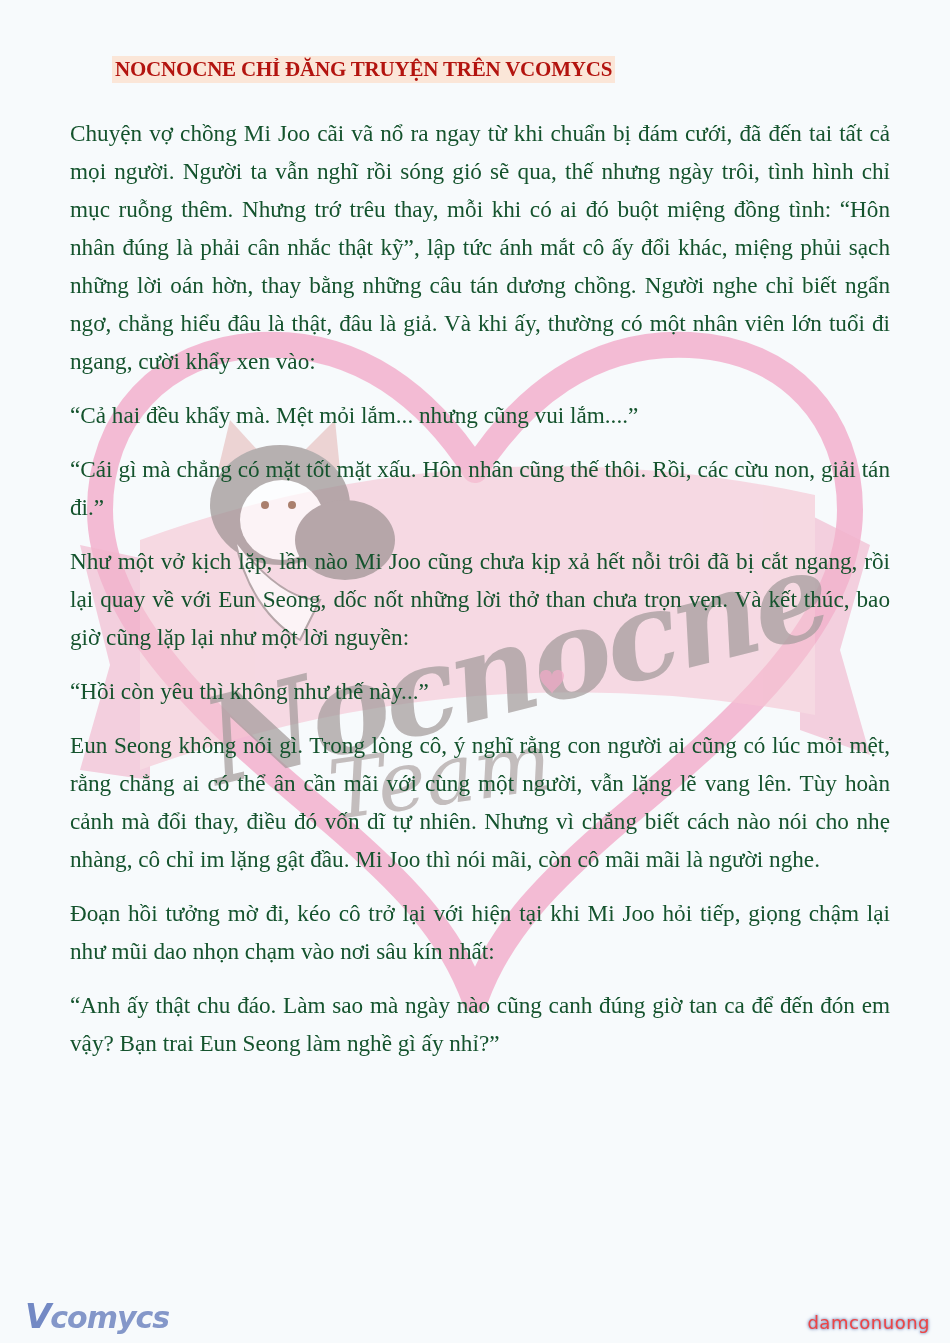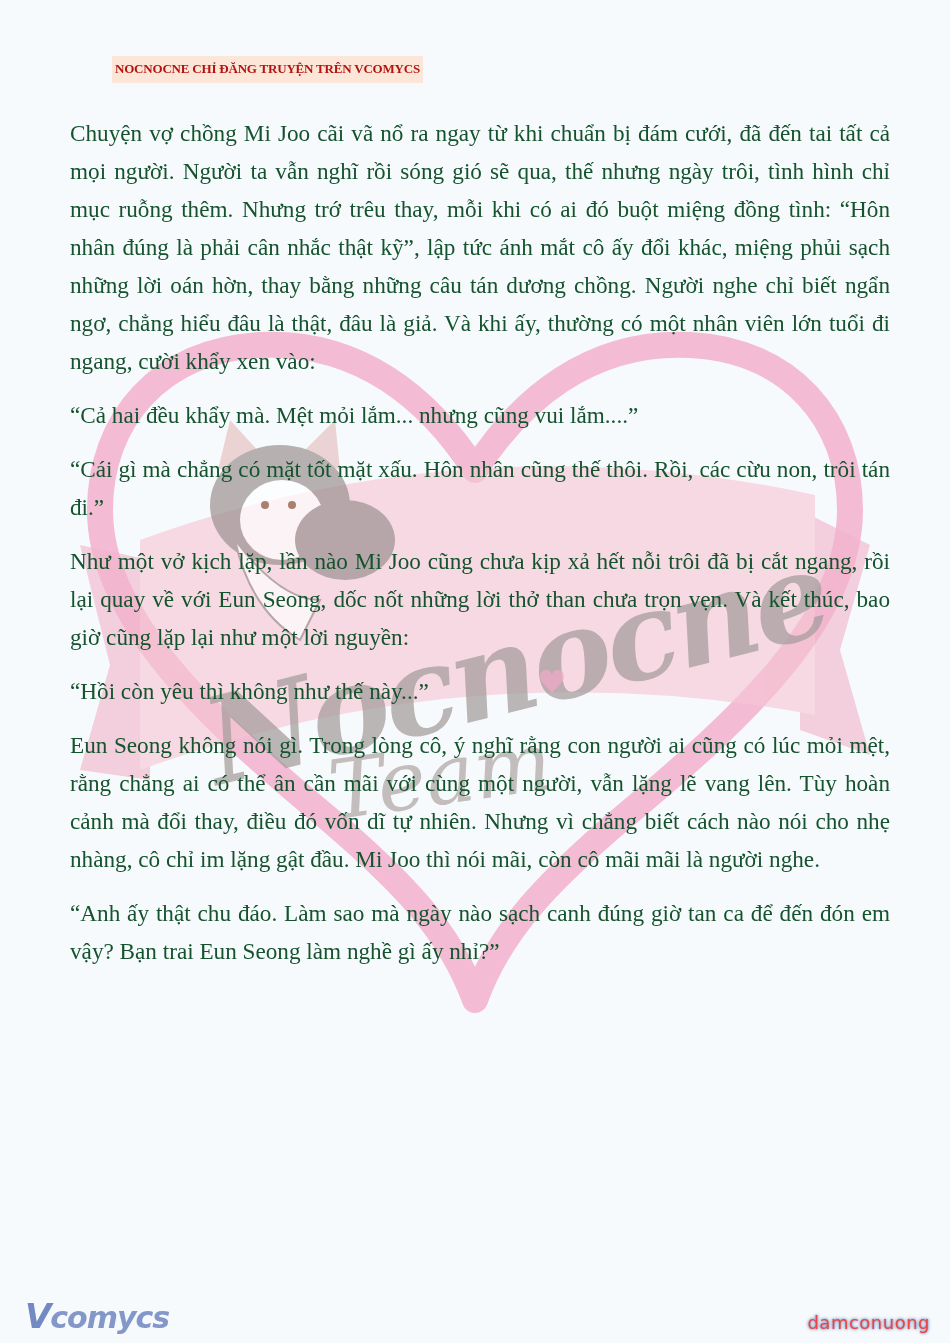--- a/index.html
+++ b/index.html
@@ -31,21 +31,21 @@
       position: absolute;
       left: 112px;
       top: 56px;
     }
     .title {
       display: inline-block;
       background: #fbe6d8;
       color: #b3140f;
       font-family: "Liberation Serif", "DejaVu Serif", serif;
       font-weight: bold;
-      font-size: 13px;
+      font-size: 21px;
       letter-spacing: -0.2px;
       padding: 1px 3px 2px 3px;
       line-height: 24px;
     }
     .content {
       position: absolute;
       left: 70px;
       top: 114px;
       width: 820px;
       color: #14532d;
@@ -130,25 +130,26 @@
 
 <div class="page">
 
   <div class="title-wrap">
     <span class="title">NOCNOCNE CHỈ ĐĂNG TRUYỆN TRÊN VCOMYCS</span>
   </div>
 
   <div class="content">
     <p>Chuyện vợ chồng Mi Joo cãi vã nổ ra ngay từ khi chuẩn bị đám cưới, đã đến tai tất cả mọi người. Người ta vẫn nghĩ rồi sóng gió sẽ qua, thế nhưng ngày trôi, tình hình chỉ mục ruỗng thêm. Nhưng trớ trêu thay, mỗi khi có ai đó buột miệng đồng tình: “Hôn nhân đúng là phải cân nhắc thật kỹ”, lập tức ánh mắt cô ấy đổi khác, miệng phủi sạch những lời oán hờn, thay bằng những câu tán dương chồng. Người nghe chỉ biết ngẩn ngơ, chẳng hiểu đâu là thật, đâu là giả. Và khi ấy, thường có một nhân viên lớn tuổi đi ngang, cười khẩy xen vào:</p>
     <p>“Cả hai đều khẩy mà. Mệt mỏi lắm... nhưng cũng vui lắm....”</p>
-    <p>“Cái gì mà chẳng có mặt tốt mặt xấu. Hôn nhân cũng thế thôi. Rồi, các cừu non, trôi tán đi.”</p>
+    <p>“Cái gì mà chẳng có mặt tốt mặt xấu. Hôn nhân cũng thế thôi. Rồi, các cừu non, giải tán đi.”</p>
     <p>Như một vở kịch lặp, lần nào Mi Joo cũng chưa kịp xả hết nỗi trôi đã bị cắt ngang, rồi lại quay về với Eun Seong, dốc nốt những lời thở than chưa trọn vẹn. Và kết thúc, bao giờ cũng lặp lại như một lời nguyền:</p>
     <p>“Hồi còn yêu thì không như thế này...”</p>
     <p>Eun Seong không nói gì. Trong lòng cô, ý nghĩ rằng con người ai cũng có lúc mỏi mệt, rằng chẳng ai có thể ân cần mãi với cùng một người, vẫn lặng lẽ vang lên. Tùy hoàn cảnh mà đổi thay, điều đó vốn dĩ tự nhiên. Nhưng vì chẳng biết cách nào nói cho nhẹ nhàng, cô chỉ im lặng gật đầu. Mi Joo thì nói mãi, còn cô mãi mãi là người nghe.</p>
-    <p>“Anh ấy thật chu đáo. Làm sao mà ngày nào sạch canh đúng giờ tan ca để đến đón em vậy? Bạn trai Eun Seong làm nghề gì ấy nhỉ?”</p>
+    <p>Đoạn hồi tưởng mờ đi, kéo cô trở lại với hiện tại khi Mi Joo hỏi tiếp, giọng chậm lại như mũi dao nhọn chạm vào nơi sâu kín nhất:</p>
+    <p>“Anh ấy thật chu đáo. Làm sao mà ngày nào cũng canh đúng giờ tan ca để đến đón em vậy? Bạn trai Eun Seong làm nghề gì ấy nhỉ?”</p>
   </div>
 
   <div class="footer-logo">
     <span class="v">V</span><span>comycs</span>
   </div>
 
   <div class="footer-site">damconuong</div>
 
 </div>
 

